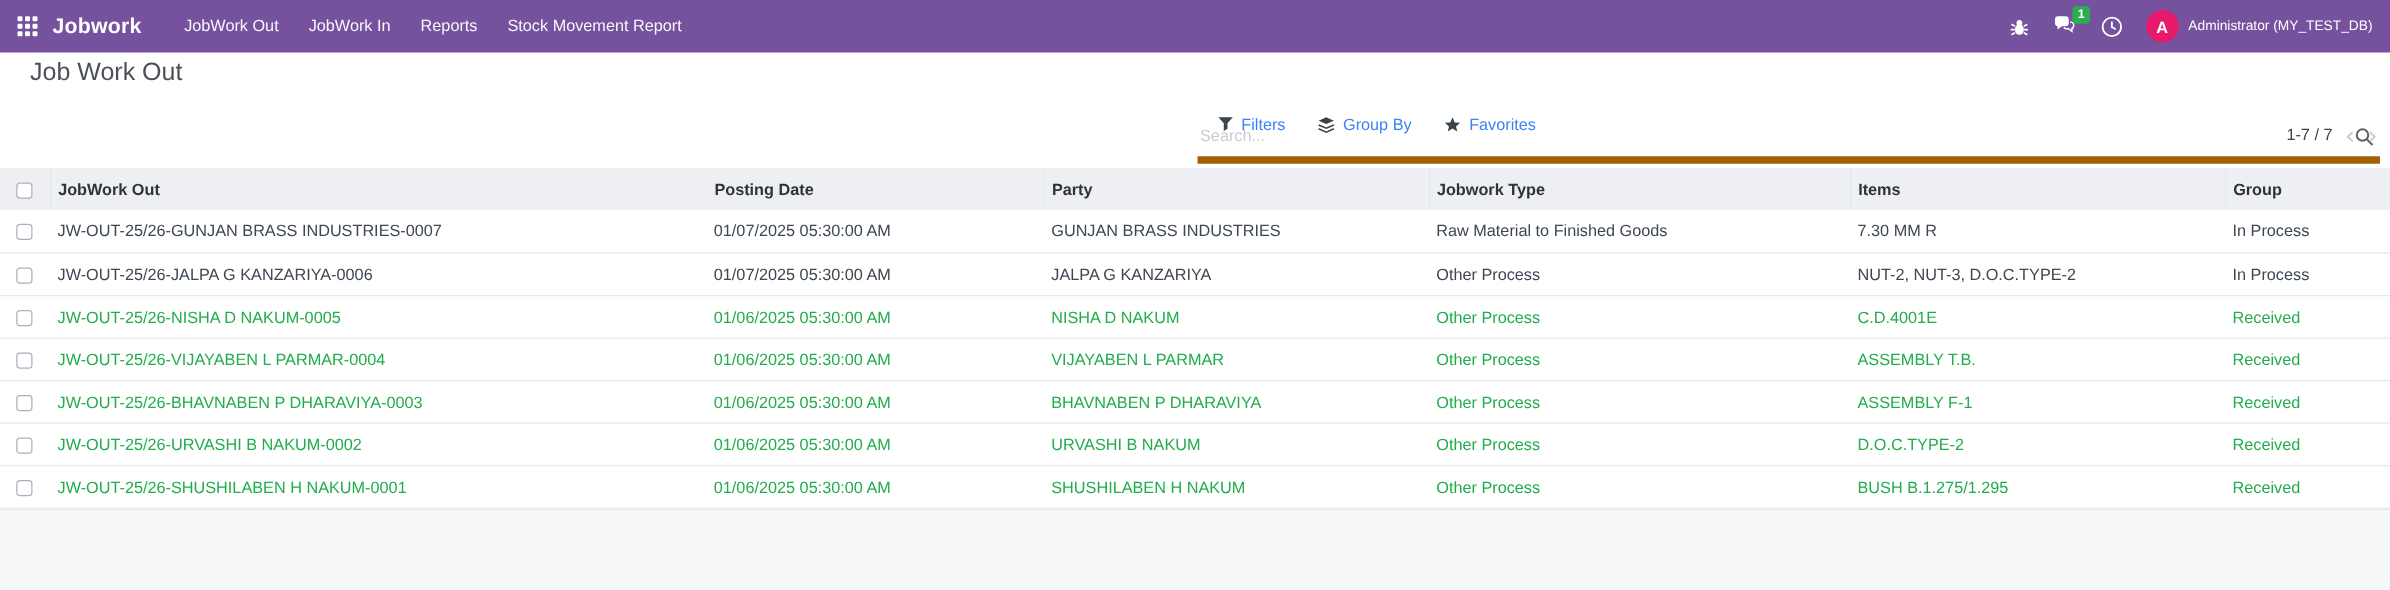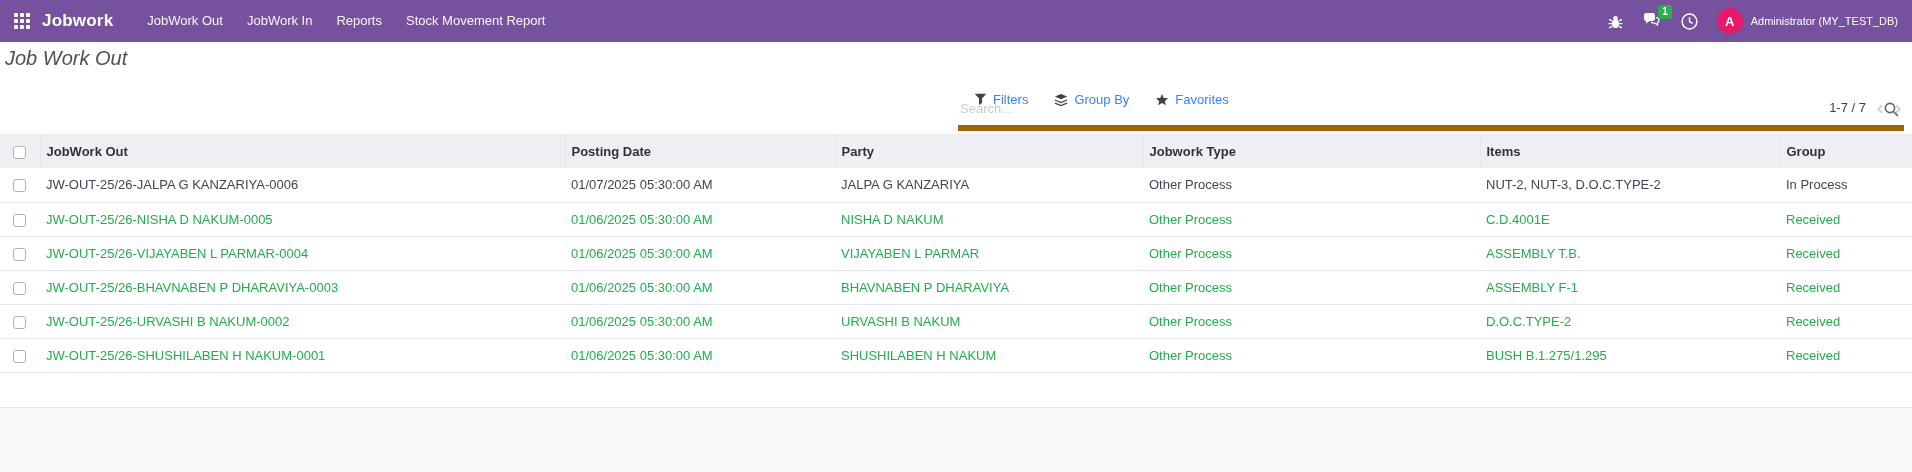--- a/index.html
+++ b/index.html
@@ -20,21 +20,21 @@
   .nav-right { margin-left: auto; display: flex; align-items: center; gap: 18px; }
   .nav-ico { position: relative; display: inline-flex; align-items: center; cursor: pointer; }
   .badge { position: absolute; top: -7px; right: -10px; background: #2eac52; color: #fff;
     font-size: 10px; line-height: 1; padding: 2px 4px; border-radius: 3px; font-weight: 600; }
   .userblock { display: flex; align-items: center; gap: 8px; cursor: pointer; }
   .avatar { width: 26px; height: 26px; border-radius: 50%; background: #e7196a; color: #fff;
     font-size: 13px; font-weight: 600; display: flex; align-items: center; justify-content: center; }
   .username { font-size: 11px; color: #fff; white-space: nowrap; }
 
   
-  .page-title { position: absolute; left: 5px; top: 47px; font-size: 20px; color: #4c5157; font-style: italic; }
+  .page-title { position: absolute; left: 24px; top: 47px; font-size: 20px; color: #4c5157; }
   .searchbox { position: absolute; left: 958px; top: 57px; width: 946px; border-bottom: 6px solid #a16207; margin-top: 38px; }
   .searchbox input { width: 900px; border: 0; outline: none; font-size: 13px; padding: 6px 2px 9px 2px;
     color: #495057; font-family: "Liberation Sans", sans-serif; background: transparent; }
   .searchbox input::placeholder { color: #c8cdd2; }
   .search-mag { position: absolute; right: 4px; top: 6px; cursor: pointer; }
 
   .newrow { position: absolute; left: 11px; top: 79px; display: flex; align-items: center; }
   .hl-box { border: 3px solid #cb2431; padding: 3px; display: inline-block; background: #fff; }
   .btn-new { background: #7a4fa5; color: #fff; border: 0; border-radius: 4px; font-size: 12px;
     font-weight: 700; padding: 8px 15px; letter-spacing: .3px; cursor: pointer;
@@ -180,20 +180,29 @@
         <th>Posting Date</th>
         <th>Party</th>
         <th>Jobwork Type</th>
         <th>Items</th>
         <th>Group</th>
       </tr>
     </thead>
     <tbody>
       <tr>
         <td class="cb-cell"><span class="cb"></span></td>
+        <td>JW-OUT-25/26-GUNJAN BRASS INDUSTRIES-0007</td>
+        <td>01/07/2025 05:30:00 AM</td>
+        <td>GUNJAN BRASS INDUSTRIES</td>
+        <td>Raw Material to Finished Goods</td>
+        <td>7.30 MM R</td>
+        <td>In Process</td>
+      </tr>
+      <tr>
+        <td class="cb-cell"><span class="cb"></span></td>
         <td>JW-OUT-25/26-JALPA G KANZARIYA-0006</td>
         <td>01/07/2025 05:30:00 AM</td>
         <td>JALPA G KANZARIYA</td>
         <td>Other Process</td>
         <td>NUT-2, NUT-3, D.O.C.TYPE-2</td>
         <td>In Process</td>
       </tr>
       <tr class="row-green">
         <td class="cb-cell"><span class="cb"></span></td>
         <td>JW-OUT-25/26-NISHA D NAKUM-0005</td>

